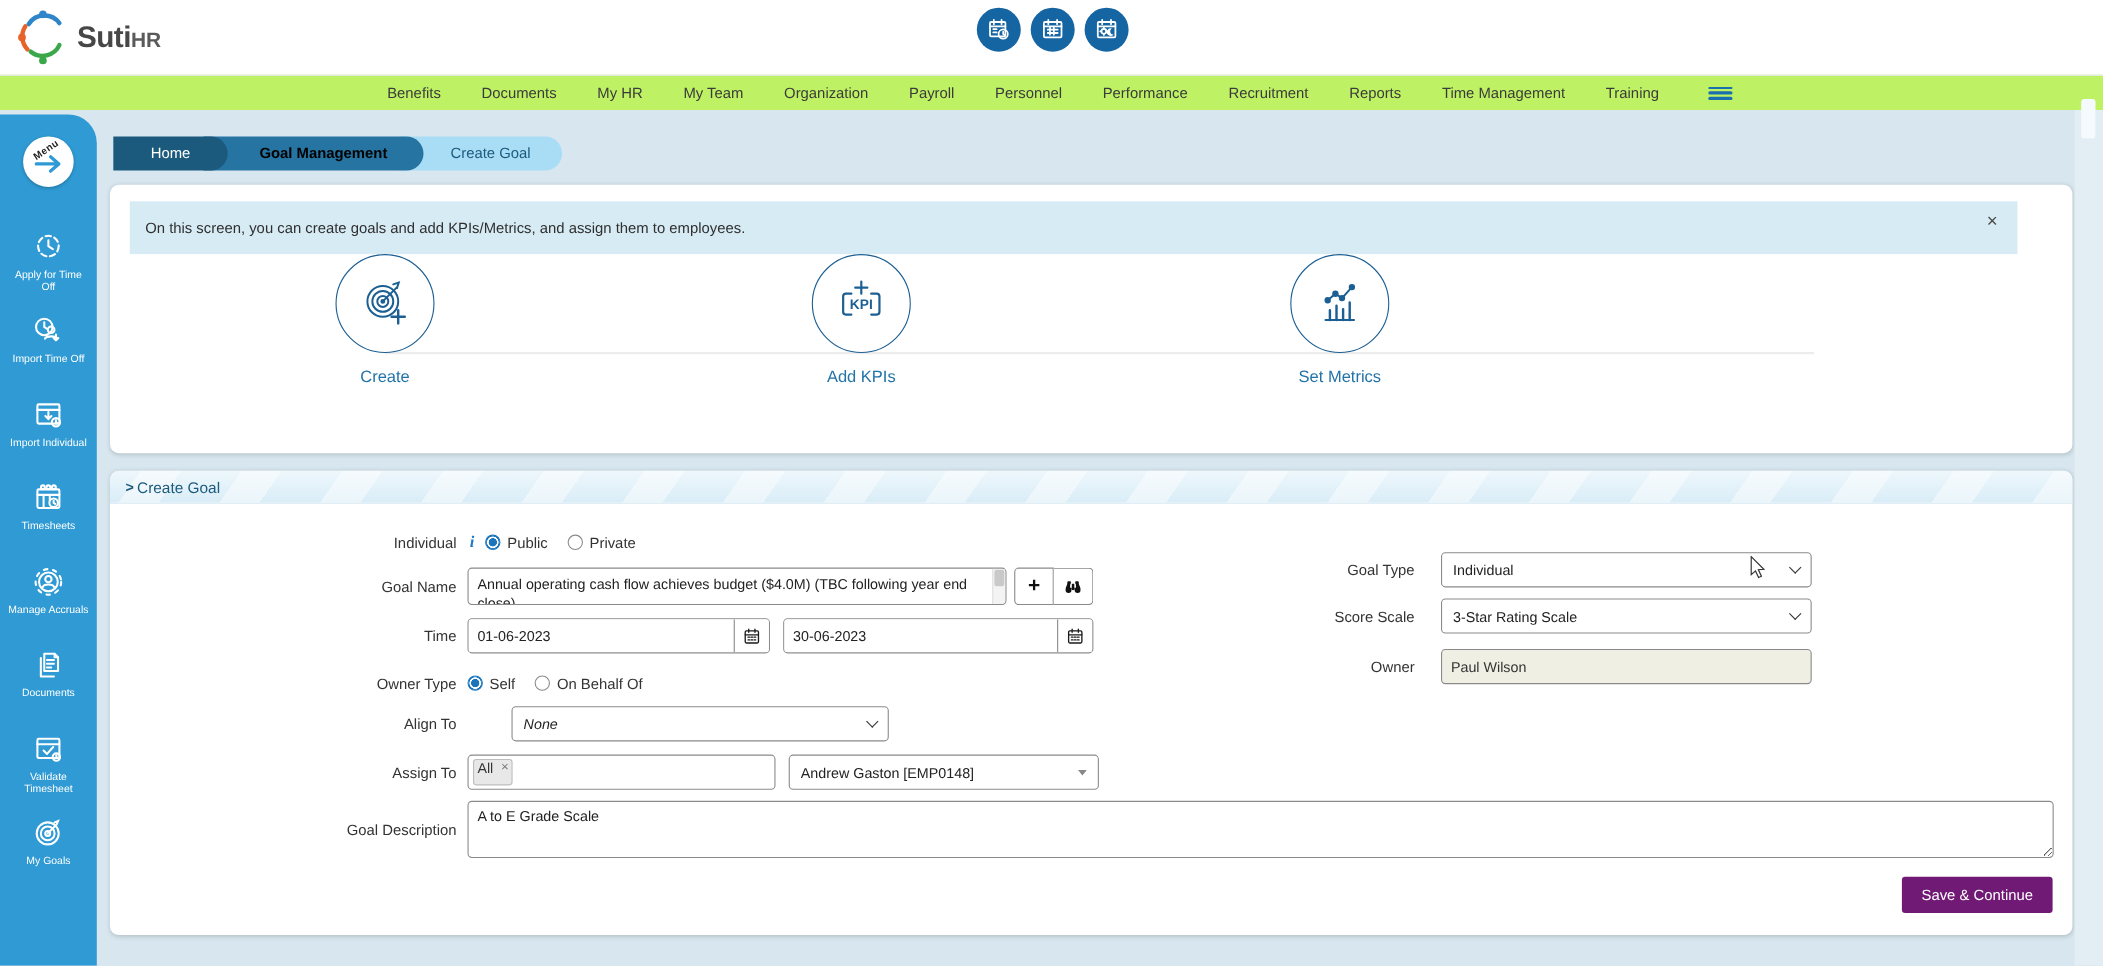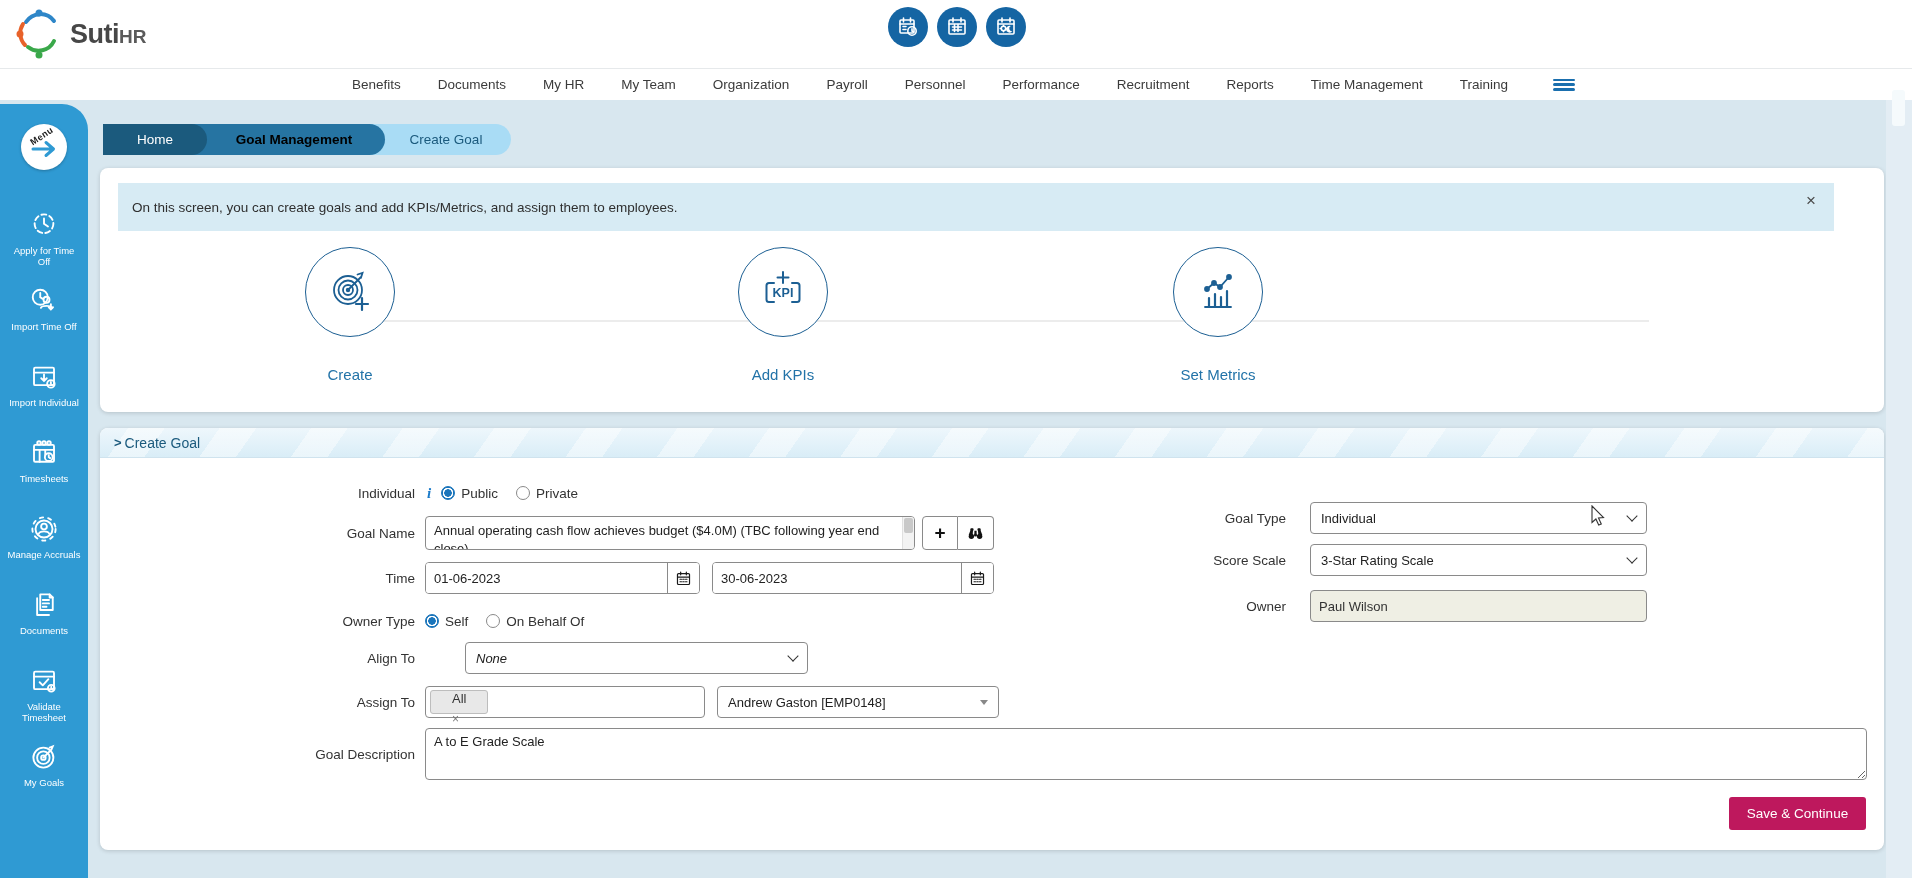--- a/index.html
+++ b/index.html
@@ -11,21 +11,21 @@
   .topbar { position:absolute; left:0; top:0; width:1912px; height:68px; background:#ffffff; }
   .logo { position:absolute; left:14px; top:10px; height:48px; display:flex; align-items:center; cursor:pointer; }
   .logo-swirl { position:relative; width:50px; height:50px; margin-right:-38px; z-index:2; }
   .logo-text { position:relative; z-index:1; padding-left:44px; }
   .logo-suti { font-size:27px; font-weight:bold; color:#474747; letter-spacing:-0.5px; }
   .logo-hr { font-size:19px; font-weight:600; color:#5a5a5a; letter-spacing:0px; }
   .quick-icons { position:absolute; left:888px; top:7px; display:flex; gap:9px; }
   .qicon { width:40px; height:40px; border-radius:50%; background:#1565a3; display:flex; align-items:center; justify-content:center; cursor:pointer; }
 
   
-  .navbar { position:absolute; left:0; top:68px; width:1912px; height:32px; background:#ffffff; border-top:1px solid #e6e9eb; display:flex; align-items:center; }
+  .navbar { position:absolute; left:0; top:68px; width:1912px; height:32px; background:#bef264; border-top:1px solid #e6e9eb; display:flex; align-items:center; }
   .nav-items { position:absolute; left:352px; display:flex; align-items:center; gap:37px; }
   .nav-item { font-size:13.5px; color:#3b3b3b; cursor:pointer; white-space:nowrap; }
   .hamburger { margin-left:8px; width:22px; height:16px; display:flex; flex-direction:column; justify-content:space-between; cursor:pointer; padding:2px 0; }
   .hamburger i { display:block; height:2.5px; background:#1a6fae; border-radius:2px; }
 
   
   .sidebar { position:absolute; left:0; top:104px; width:88px; height:774px; background:#2f9ad3; border-radius:0 26px 0 0; }
   .menu-btn { position:relative; margin:20px auto 0; width:46px; height:46px; background:#ffffff; border-radius:50%; cursor:pointer; box-shadow:0 1px 3px rgba(0,0,0,.25); }
   .menu-word { position:absolute; left:8px; top:7px; font-size:9px; font-weight:bold; color:#222; transform:rotate(-34deg); letter-spacing:.5px; }
   .menu-arrow { position:absolute; left:9px; top:16px; }
@@ -47,21 +47,21 @@
   .goal-card  { left:100px; top:428px; width:1784px; height:422px; }
 
   
   .banner { position:absolute; left:18px; top:15px; width:1716px; height:48px; background:#d7ebf4; display:flex; align-items:center; }
   .banner-text { margin-left:14px; font-size:13.5px; color:#2f2f2f; }
   .banner-close { position:absolute; right:18px; top:9px; font-size:17px; color:#4a4a4a; cursor:pointer; line-height:17px; }
 
   
   .steps-line { position:absolute; left:250px; top:152px; width:1299px; height:2px; background:#ececec; }
   .step { position:absolute; top:108px; width:180px; text-align:center; cursor:pointer; }
-  .step-circle { width:90px; height:90px; border:1.5px solid #1c5f93; border-radius:50%; background:#ffffff; margin:16px auto; display:flex; align-items:center; justify-content:center; position:relative; top:-45px; }
+  .step-circle { width:90px; height:90px; border:1.5px solid #1c5f93; border-radius:50%; background:#ffffff; margin:0 auto; display:flex; align-items:center; justify-content:center; position:relative; top:-45px; }
   .step-label { margin-top:-32px; font-size:15px; color:#2273a8; }
   .step-1{left:160px;} .step-2{left:593px;} .step-3{left:1028px;} .step-4{left:1459px;}
 
   
   .section-header { position:absolute; left:0; top:0; width:1784px; height:30px; border-radius:8px 8px 0 0;
     background:linear-gradient(180deg,#eef7fc,#d9edf7);
     display:flex; align-items:center; border-bottom:1px solid #cfe3ee; overflow:hidden; }
   .section-header::after { content:""; position:absolute; inset:0;
     background:repeating-linear-gradient(-55deg, rgba(255,255,255,.45) 0 30px, rgba(255,255,255,0) 30px 75px); }
   .section-chev { margin-left:14px; font-size:13px; font-weight:bold; color:#1b5a7d; z-index:1; }
@@ -90,25 +90,25 @@
   .sq-btn.first { border-radius:4px 0 0 4px; margin-left:7px; }
   .sq-btn.second { border-radius:0 4px 4px 0; border-left:none; }
 
   .fake-select { height:32px; border:1px solid #8a8a8a; border-radius:4px; background:#fff; display:flex; align-items:center; padding:0 10px; font-size:13px; color:#222; cursor:pointer; position:relative; }
   .fake-select .sel-text { flex:1; white-space:nowrap; overflow:hidden; }
   .sel-caret { width:8px; height:8px; border-right:1.8px solid #333; border-bottom:1.8px solid #333; transform:rotate(45deg); margin-top:-4px; flex:none; }
   .tri-caret { width:0; height:0; border-left:4.5px solid transparent; border-right:4.5px solid transparent; border-top:5.5px solid #888; flex:none; }
   .disabled-input { background:#efefe4 !important; color:#333; }
 
   .tagbox { width:280px; height:32px; border:1px solid #8a8a8a; border-radius:4px; background:#fff; display:flex; align-items:center; padding:0 4px; cursor:text; }
-  .tag { background:#e8e8e8; border:1px solid #bdbdbd; border-radius:3px; height:24px; display:flex; align-items:flex-start; padding:0 21px; font-size:13px; color:#333; gap:7px;flex-direction:column; }
+  .tag { background:#e8e8e8; border:1px solid #bdbdbd; border-radius:3px; height:24px; display:flex; align-items:flex-start; padding:0 3px; font-size:13px; color:#333; gap:7px; }
   .tag-x { color:#777; font-size:12px; cursor:pointer; line-height:12px; }
 
   .desc-area { width:1442px; height:52px; border:1px solid #8a8a8a; border-radius:4px; font-size:13px; color:#222; padding:5px 8px; font-family:"Liberation Sans",sans-serif; resize:both; }
-  .save-btn { position:absolute; left:1629px; top:369px; width:137px; height:33px; background:#be185d; color:#ffffff; border:none; border-radius:3px; font-size:13.5px; font-family:"Liberation Sans",sans-serif; cursor:pointer; }
+  .save-btn { position:absolute; left:1629px; top:369px; width:137px; height:33px; background:#701a75; color:#ffffff; border:none; border-radius:3px; font-size:13.5px; font-family:"Liberation Sans",sans-serif; cursor:pointer; }
 
   .right-strip { position:absolute; right:0; top:100px; width:26px; height:778px; background:#e3edf4; }
   .right-thumb { position:absolute; right:7px; top:90px; width:13px; height:36px; background:#f5fafc; border-radius:3px; }
 
   .cursor { position:absolute; left:1591px; top:505px; z-index:50; }
 </style>
 </head>
 <body>
 
 <div class="canvas">

